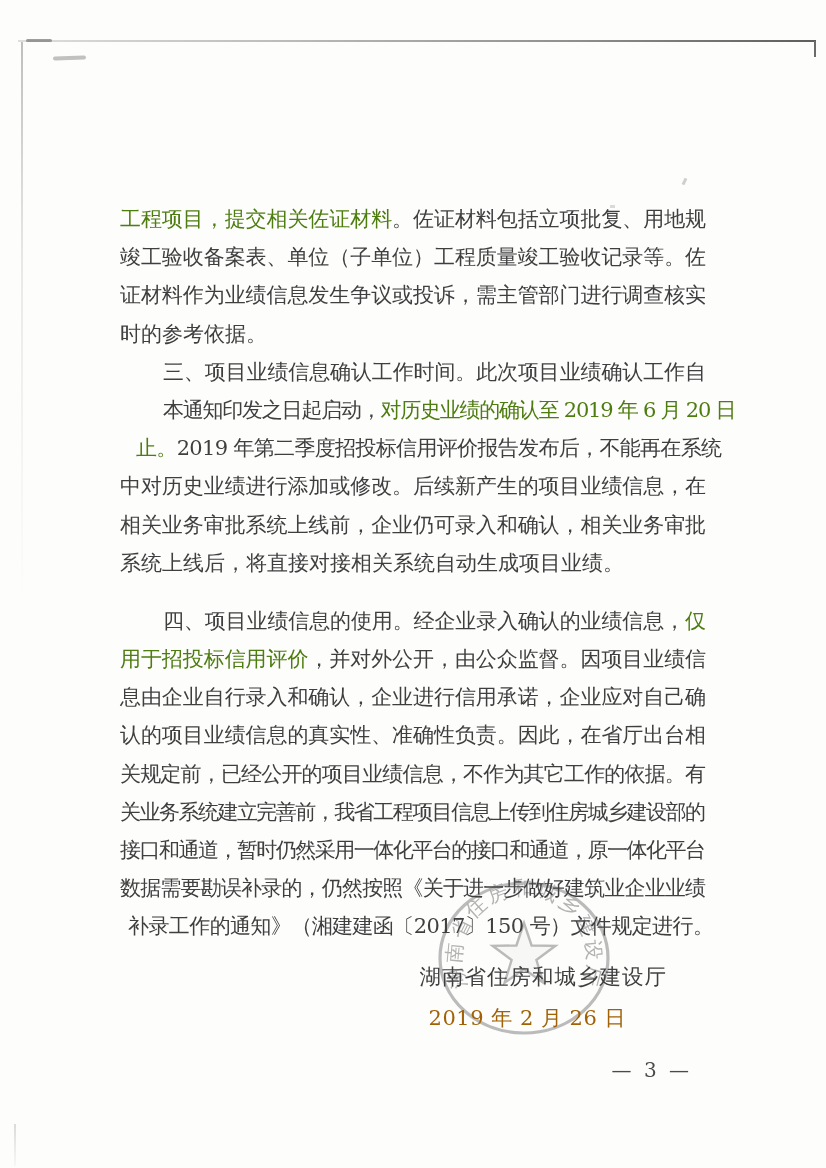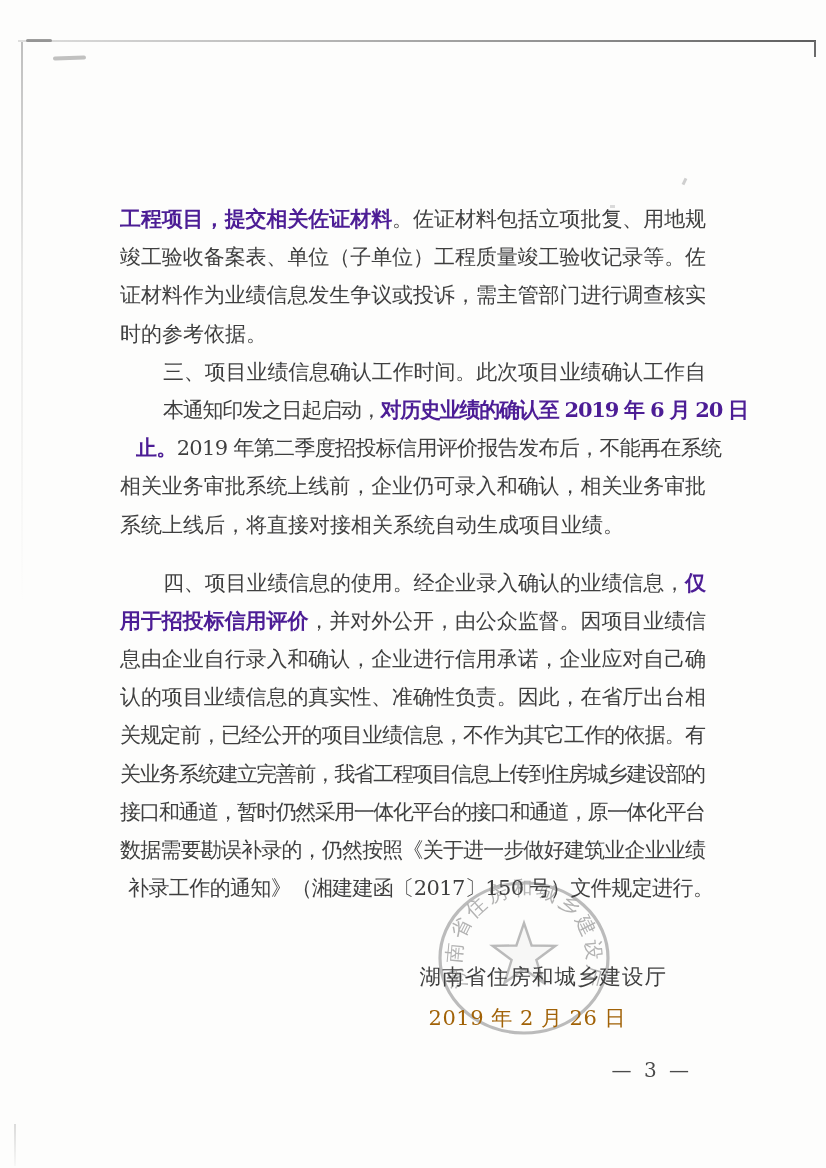--- a/index.html
+++ b/index.html
@@ -17,21 +17,21 @@
   #doc-body {
     position: absolute;
     left: 120px;
     top: 200px;
     width: 586px;
     font-size: 21px;
     line-height: 38.2px;
   }
   .line { white-space: nowrap; height: 38.2px; }
   .line.indent { text-indent: 43px; }
-  .line b { font-weight: bold; color: #4c1d95; }
+  .line b { font-weight: normal; color: #4d7c0f; }
 
   .signature {
     position: absolute; top: 962px; left: 120px; width: 586px;
     box-sizing: border-box; padding-right: 39px;
     text-align: right; font-size: 21.5px; letter-spacing: 1px;
     white-space: nowrap; color: #3f3f3f; z-index: 3;
   }
   .docdate {
     position: absolute; top: 1004px; left: 120px; width: 586px;
     box-sizing: border-box; padding-right: 80px;
@@ -105,20 +105,21 @@
   </svg>
 
   <div id="doc-body">
       <div class="line fill" style="letter-spacing: -0.07px;"><b>工程项目，提交相关佐证材料</b><span>。佐证材料包括立项批复、用地规</span></div>
       <div class="line fill" style="letter-spacing: -0.07px;"><span>竣工验收备案表、单位（子单位）工程质量竣工验收记录等。佐</span></div>
       <div class="line fill" style="letter-spacing: -0.07px;"><span>证材料作为业绩信息发生争议或投诉，需主管部门进行调查核实</span></div>
       <div class="line" style="letter-spacing: 0px;"><span>时的参考依据。</span></div>
       <div class="line fill indent" style="letter-spacing: -0.12px;"><span>三、项目业绩信息确认工作时间。此次项目业绩确认工作自</span></div>
       <div class="line fill" style="letter-spacing: -1.23px; margin-left: 43px;"><span>本通知印发之日起启动，</span><b>对历史业绩的确认至 2019 年 6 月 20 日</b></div>
       <div class="line fill" style="letter-spacing: -0.67px; margin-left: 16px;"><b>止。</b><span>2019 年第二季度招投标信用评价报告发布后，不能再在系统</span></div>
+      <div class="line fill" style="letter-spacing: -0.07px;"><span>中对历史业绩进行添加或修改。后续新产生的项目业绩信息，在</span></div>
       <div class="line fill" style="letter-spacing: -0.07px;"><span>相关业务审批系统上线前，企业仍可录入和确认，相关业务审批</span></div>
       <div class="line" style="letter-spacing: 0px;"><span>系统上线后，将直接对接相关系统自动生成项目业绩。</span></div>
       <div class="line fill indent" style="letter-spacing: -0.12px; margin-top: 20px;"><span>四、项目业绩信息的使用。经企业录入确认的业绩信息，</span><b>仅</b></div>
       <div class="line fill" style="letter-spacing: -0.07px;"><b>用于招投标信用评价</b><span>，并对外公开，由公众监督。因项目业绩信</span></div>
       <div class="line fill" style="letter-spacing: -0.07px;"><span>息由企业自行录入和确认，企业进行信用承诺，企业应对自己确</span></div>
       <div class="line fill" style="letter-spacing: -0.07px;"><span>认的项目业绩信息的真实性、准确性负责。因此，在省厅出台相</span></div>
       <div class="line fill" style="letter-spacing: -0.82px;"><span>关规定前，已经公开的项目业绩信息，不作为其它工作的依据。有</span></div>
       <div class="line fill" style="letter-spacing: -1.52px;"><span>关业务系统建立完善前，我省工程项目信息上传到住房城乡建设部的</span></div>
       <div class="line fill" style="letter-spacing: -1.52px;"><span>接口和通道，暂时仍然采用一体化平台的接口和通道，原一体化平台</span></div>
       <div class="line fill" style="letter-spacing: -0.82px;"><span>数据需要勘误补录的，仍然按照《关于进一步做好建筑业企业业绩</span></div>

